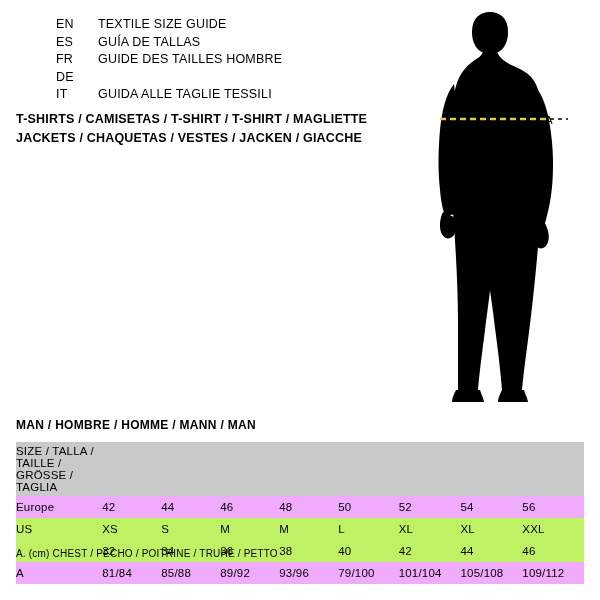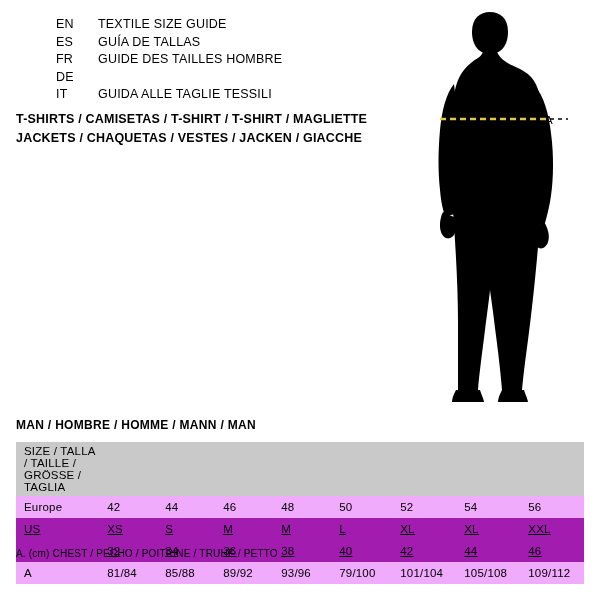--- a/index.html
+++ b/index.html
@@ -85,32 +85,31 @@
   }
   table.size-table {
     position: absolute;
     left: 16px;
     top: 442px;
     width: 568px;
     border-collapse: collapse;
     font-size: 11.5px;
   }
   table.size-table td {
-    padding: 3px 0 3px 8px;
+    padding: 3px 0 3px 0;
     height: 16px;
     vertical-align: middle;
     letter-spacing: 0.2px;
   }
   .row-head td {
     background: #c9c9c9;
     font-weight: normal;
   }
   .row-shade td {
-    background: #a21caf;
-    text-decoration: underline;
+    background: #bef264;
   }
   .row-plain td {
     background: #f0abfc;
   }
   td.c0 { width: 96px; padding-left: 2px; }
   td.cell { width: 67px; }
   .footnote {
     position: absolute;
     left: 16px;
     top: 548px;

